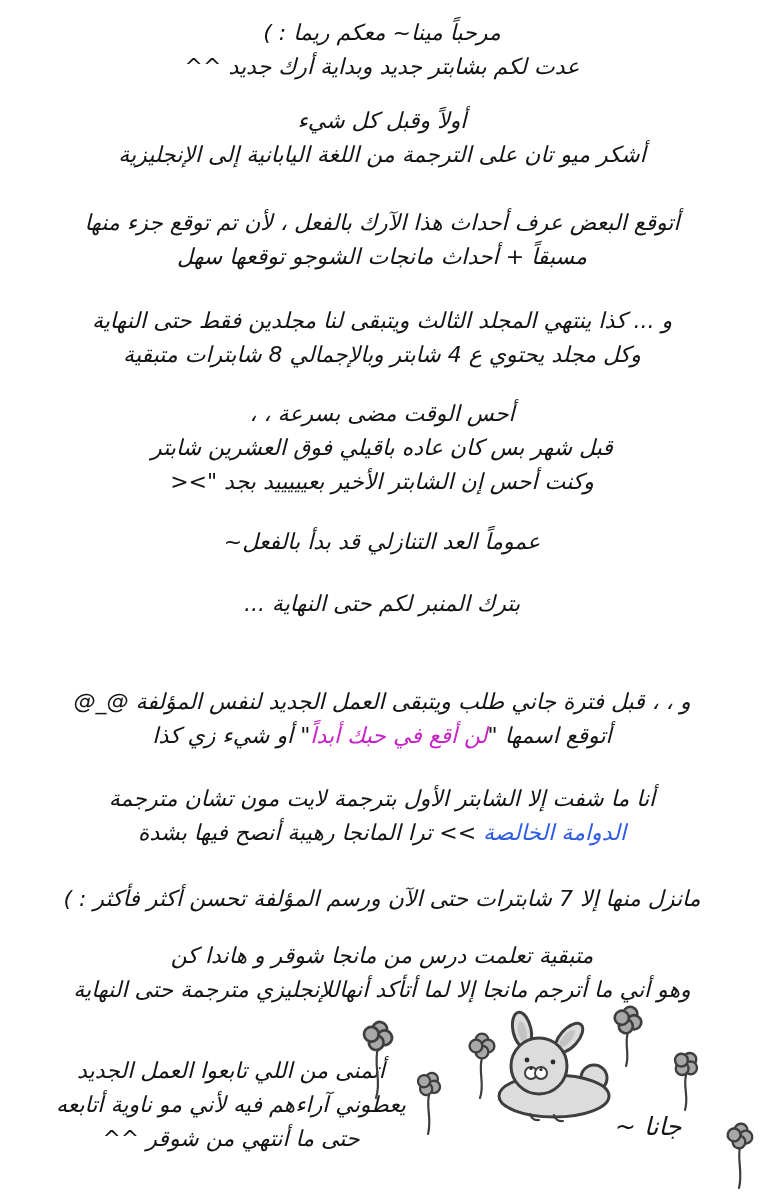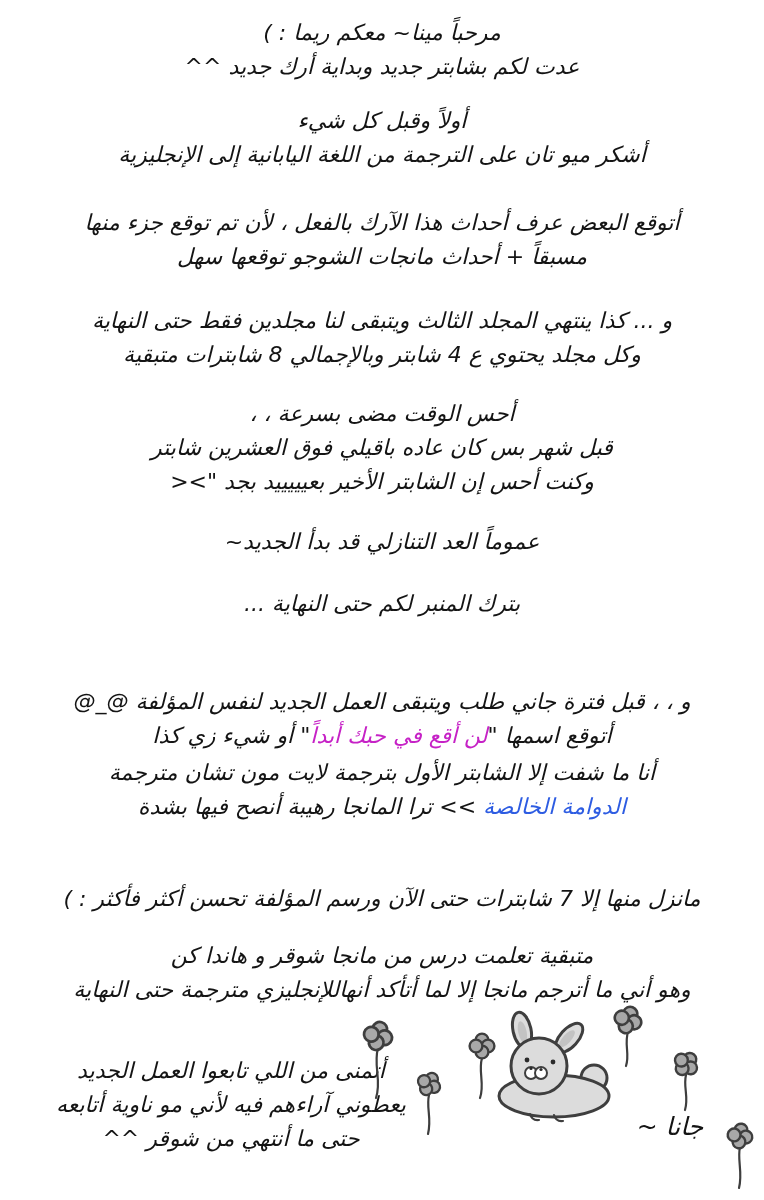--- a/index.html
+++ b/index.html
@@ -11,21 +11,21 @@
   .para{
     position:absolute;left:0;width:764px;text-align:center;
     font-size:22px;line-height:34px;
   }
   .para.narrow{width:462px;}
   .line{white-space:nowrap;}
   .magenta{color:var(--magenta,#c622c6);}
   .blue{color:var(--blue,#2d5ce2);}
   .signoff{
     position:absolute;left:615px;top:1104px;width:110px;
-    text-align:center;font-size:25px;white-space:nowrap;
+    text-align:left;font-size:25px;white-space:nowrap;
   }
   .doodle{position:absolute;left:330px;top:986px;width:434px;height:206px;}
   .clv{fill:#a8a8a8;stroke:#3e3e3e;stroke-width:2.4;}
   .stem{fill:none;stroke:#3e3e3e;stroke-width:2.2;stroke-linecap:round;}
   .fur{fill:#dcdcdc;stroke:#3e3e3e;stroke-width:3;}
   .fur-inner{fill:#c3c3c3;stroke:none;}
   .ink{fill:#2a2a2a;}
   .smudge{position:absolute;height:3px;background:rgba(0,0,0,0.07);border-radius:2px;}
 </style>
 </head>
@@ -53,33 +53,33 @@
     <div class="line">وكل مجلد يحتوي ع 4 شابتر وبالإجمالي 8 شابترات متبقية</div>
   </div>
 
   <div class="para" style="top:389px">
     <div class="line">أحس الوقت مضى بسرعة ، ،</div>
     <div class="line">قبل شهر بس كان عاده باقيلي فوق العشرين شابتر</div>
     <div class="line">وكنت أحس إن الشابتر الأخير بعيييييد بجد "&gt;&lt;</div>
   </div>
 
   <div class="para" style="top:517px">
-    <div class="line">عموماً العد التنازلي قد بدأ الجديد~</div>
+    <div class="line">عموماً العد التنازلي قد بدأ بالفعل~</div>
   </div>
 
   <div class="para" style="top:579px">
     <div class="line">بترك المنبر لكم حتى النهاية ...</div>
   </div>
 
   <div class="para" style="top:677px">
     <div class="line">و ، ، قبل فترة جاني طلب ويتبقى العمل الجديد لنفس المؤلفة @_@</div>
     <div class="line"><span>أتوقع اسمها "</span><span class="magenta">لن أقع في حبك أبداً</span><span>" أو شيء زي كذا</span></div>
   </div>
 
-  <div class="para" style="top:748px">
+  <div class="para" style="top:774px">
     <div class="line">أنا ما شفت إلا الشابتر الأول بترجمة لايت مون تشان مترجمة</div>
     <div class="line"><span class="blue">الدوامة الخالصة</span><span> &gt;&gt; ترا المانجا رهيبة أنصح فيها بشدة</span></div>
   </div>
 
   <div class="para" style="top:874px">
     <div class="line">مانزل منها إلا 7 شابترات حتى الآن ورسم المؤلفة تحسن أكثر فأكثر : )</div>
   </div>
 
   <div class="para" style="top:931px">
     <div class="line">متبقية تعلمت درس من مانجا شوقر و هاندا كن</div>

